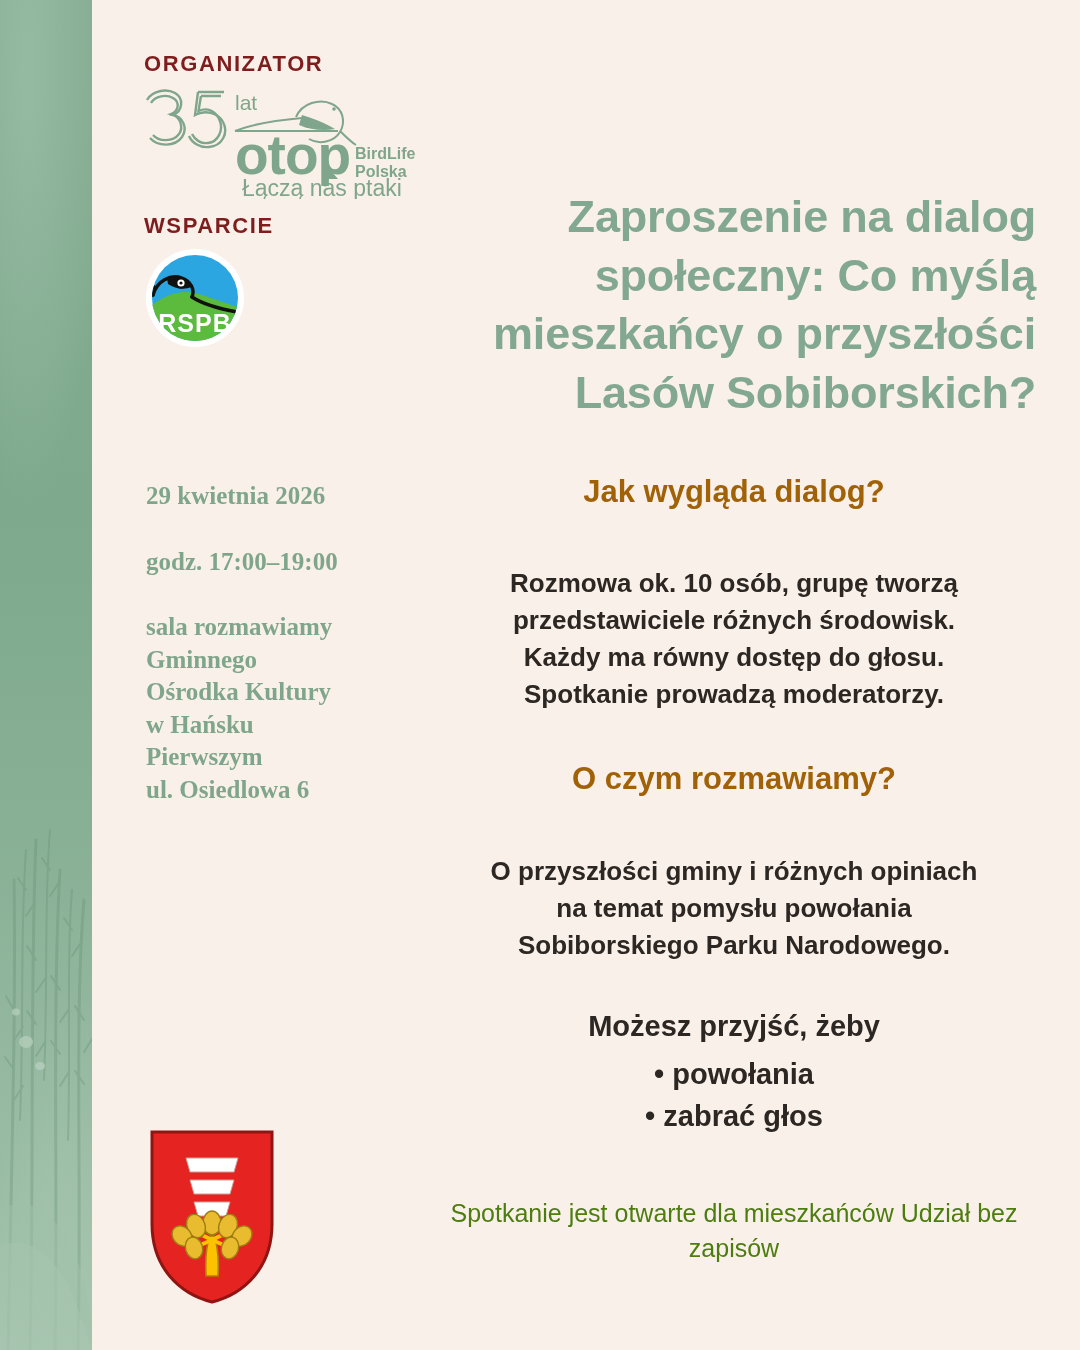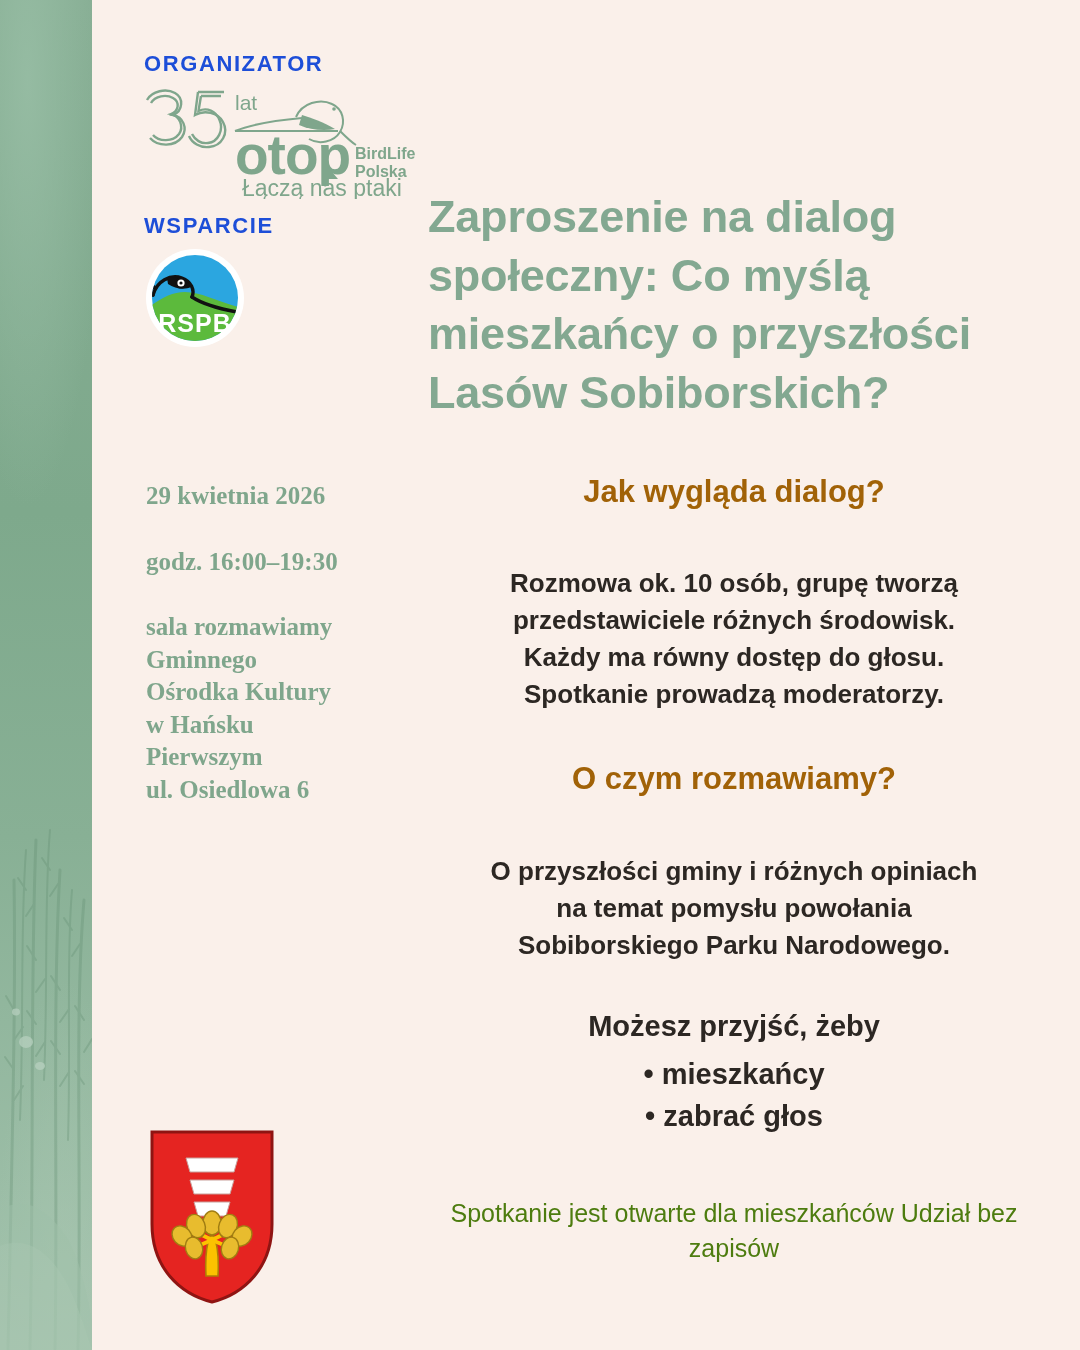--- a/index.html
+++ b/index.html
@@ -30,21 +30,21 @@
   }
 
   
   #canvas{position:absolute;left:92px;top:0;width:988px;height:1350px;background:#faf0ea;}
 
   
   .kicker{
     position:absolute;
     font-weight:bold;
     letter-spacing:1.6px;
-    color:#1d4ed8;
+    color:#7f1d1d;
     font-size:22px;
   }
   #kicker-organizator{left:52px;top:51px;}
   #kicker-wsparcie{left:52px;top:213px;}
 
   
   #otop-logo{position:absolute;left:50px;top:84px;width:290px;height:115px;}
   #otop-logo svg{display:block;}
 
   
@@ -58,21 +58,21 @@
   #event-details .blk{margin-bottom:33px;}
   #event-details .blk:last-child{margin-bottom:0;}
   #event-details .ln{display:block;white-space:nowrap;}
 
   
   #coat-of-arms{position:absolute;left:56px;top:1128px;width:128px;height:178px;}
 
   
   #title{
     position:absolute;left:336px;top:180px;width:608px;
-    text-align:left;
+    text-align:right;
     color:#83a891;
     font-weight:bold;
     font-size:45px;
     line-height:1.30;
     letter-spacing:-.2px;
     margin-top:8px;
   }
   #title .ln{display:block;}
 
   .body-col{position:absolute;left:322px;width:640px;text-align:center;}
@@ -187,21 +187,21 @@
       </g>
       <text x="50" y="84" text-anchor="middle" font-family="'Liberation Sans',sans-serif" font-size="25" font-weight="bold" fill="#ffffff" letter-spacing="1">RSPB</text>
     </svg>
   </div>
 
   <div id="event-details">
     <div class="blk">
       <span class="ln">29 kwietnia 2026</span>
     </div>
     <div class="blk">
-      <span class="ln">godz. 16:00–19:30</span>
+      <span class="ln">godz. 17:00–19:00</span>
     </div>
     <div class="blk">
       <span class="ln">sala rozmawiamy</span>
       <span class="ln">Gminnego</span>
       <span class="ln">Ośrodka Kultury</span>
       <span class="ln">w Hańsku</span>
       <span class="ln">Pierwszym</span>
       <span class="ln">ul. Osiedlowa 6</span>
     </div>
   </div>
@@ -251,21 +251,21 @@
 
   <div class="body-col sec-body" id="sec2-body">
     <span class="ln">O przyszłości gminy i różnych opiniach</span>
     <span class="ln">na temat pomysłu powołania</span>
     <span class="ln">Sobiborskiego Parku Narodowego.</span>
   </div>
 
   <div class="body-col sec-list" id="sec3-head">Możesz przyjść, żeby</div>
 
   <div class="body-col sec-list" id="sec3-list">
-    <span class="ln">• mieszkańcy</span>
+    <span class="ln">• powołania</span>
     <span class="ln">• zabrać głos</span>
   </div>
 
   <div class="body-col sec-foot" id="sec4-foot">
     <span class="ln">Spotkanie jest otwarte dla mieszkańców</span>
     <span class="ln">Udział bez zapisów</span>
   </div>
 
 </div>
 

